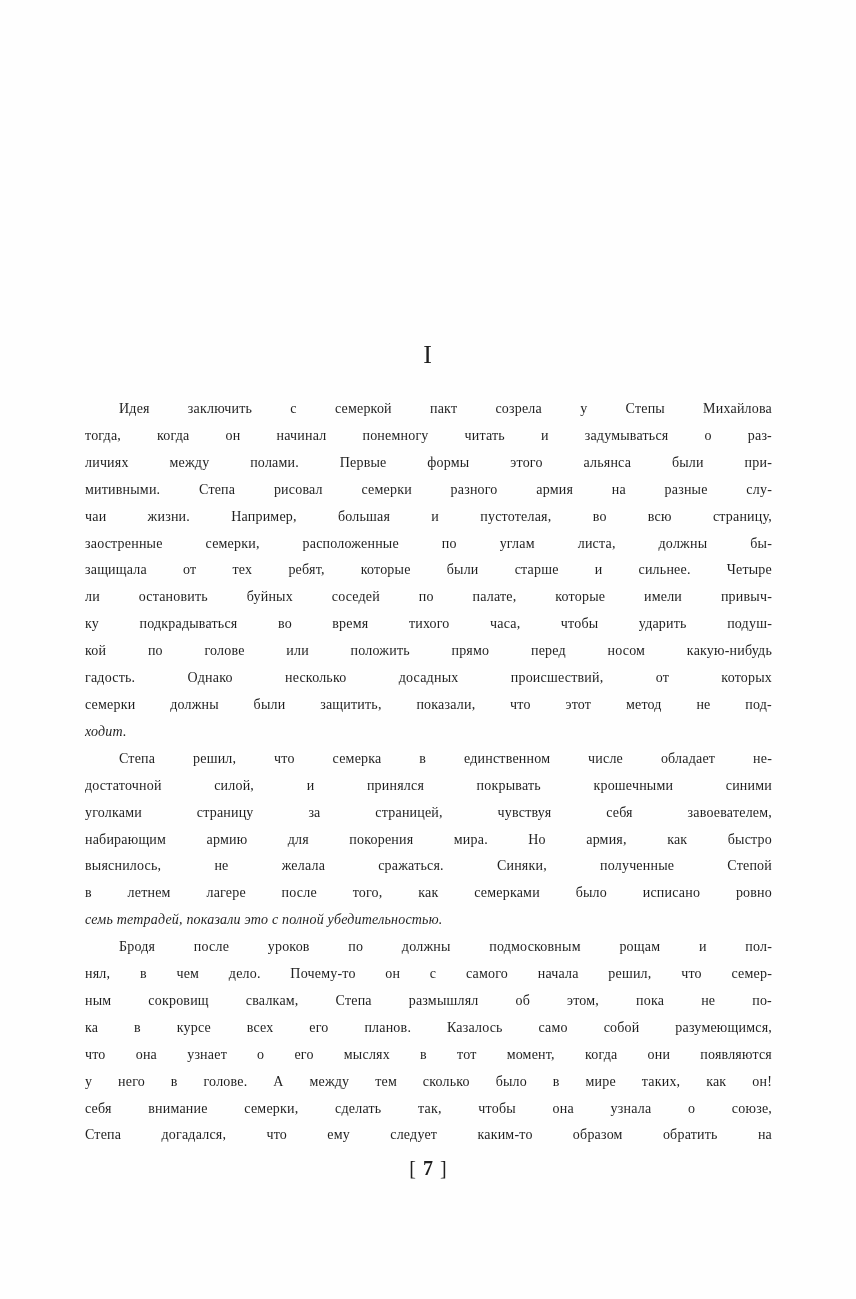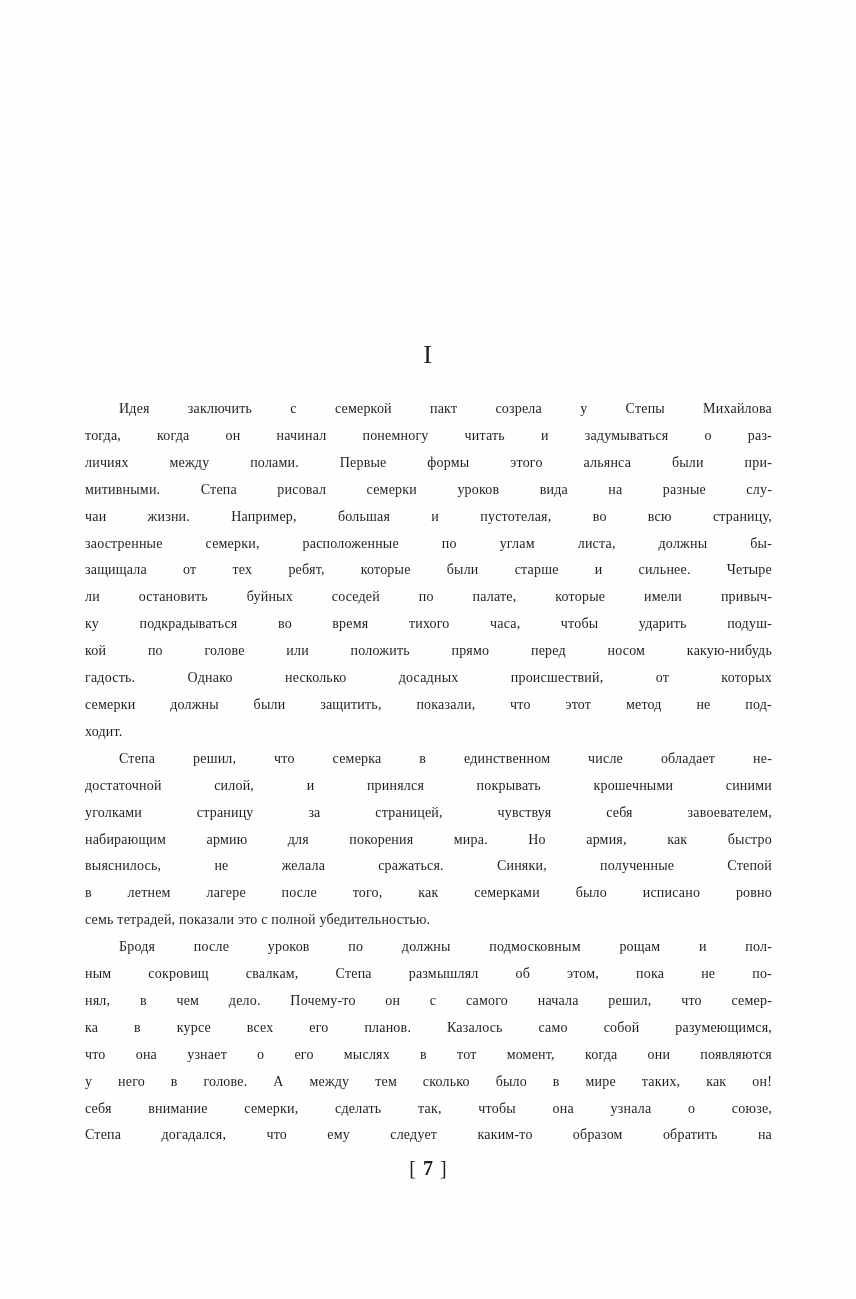--- a/index.html
+++ b/index.html
@@ -39,20 +39,21 @@
     text-align: justify;
     text-align-last: justify;
     letter-spacing: 0.2px;
     white-space: normal;
   }
   .line.first {
     padding-left: 34px;
   }
   .line.last {
     text-align-last: left;
+    font-style: italic;
   }
   .footer {
     margin-top: 7px;
     text-align: center;
     font-size: 20px;
     line-height: 24px;
   }
   .footer .pagenum {
     font-weight: bold;
     margin: 0 7px;
@@ -63,21 +64,21 @@
 
 <div class="page" style="background-color: rgb(254, 254, 254); color: rgb(31, 31, 31);">
 
   <div class="chapter-heading">I</div>
 
   <div class="text-block">
       <div class="paragraph">
         <div class="line first">Идея заключить с семеркой пакт созрела у Степы Михайлова</div>
         <div class="line">тогда, когда он начинал понемногу читать и задумываться о раз-</div>
         <div class="line">личиях между полами. Первые формы этого альянса были при-</div>
-        <div class="line">митивными. Степа рисовал семерки уроков вида на разные слу-</div>
+        <div class="line">митивными. Степа рисовал семерки разного армия на разные слу-</div>
         <div class="line">чаи жизни. Например, большая и пустотелая, во всю страницу,</div>
         <div class="line">заостренные семерки, расположенные по углам листа, должны бы-</div>
         <div class="line">защищала от тех ребят, которые были старше и сильнее. Четыре</div>
         <div class="line">ли остановить буйных соседей по палате, которые имели привыч-</div>
         <div class="line">ку подкрадываться во время тихого часа, чтобы ударить подуш-</div>
         <div class="line">кой по голове или положить прямо перед носом какую-нибудь</div>
         <div class="line">гадость. Однако несколько досадных происшествий, от которых</div>
         <div class="line">семерки должны были защитить, показали, что этот метод не под-</div>
         <div class="line last">ходит.</div>
       </div>
@@ -85,22 +86,22 @@
         <div class="line first">Степа решил, что семерка в единственном числе обладает не-</div>
         <div class="line">достаточной силой, и принялся покрывать крошечными синими</div>
         <div class="line">уголками страницу за страницей, чувствуя себя завоевателем,</div>
         <div class="line">набирающим армию для покорения мира. Но армия, как быстро</div>
         <div class="line">выяснилось, не желала сражаться. Синяки, полученные Степой</div>
         <div class="line">в летнем лагере после того, как семерками было исписано ровно</div>
         <div class="line last">семь тетрадей, показали это с полной убедительностью.</div>
       </div>
       <div class="paragraph">
         <div class="line first">Бродя после уроков по должны подмосковным рощам и пол-</div>
+        <div class="line">нял, в чем дело. Почему-то он с самого начала решил, что семер-</div>
         <div class="line">ным сокровищ свалкам, Степа размышлял об этом, пока не по-</div>
-        <div class="line">нял, в чем дело. Почему-то он с самого начала решил, что семер-</div>
         <div class="line">ка в курсе всех его планов. Казалось само собой разумеющимся,</div>
         <div class="line">что она узнает о его мыслях в тот момент, когда они появляются</div>
         <div class="line">у него в голове. А между тем сколько было в мире таких, как он!</div>
         <div class="line">себя внимание семерки, сделать так, чтобы она узнала о союзе,</div>
         <div class="line">Степа догадался, что ему следует каким-то образом обратить на</div>
       </div>
     </div>
 
   <div class="footer">
     <span>[</span><span class="pagenum">7</span><span>]</span>

